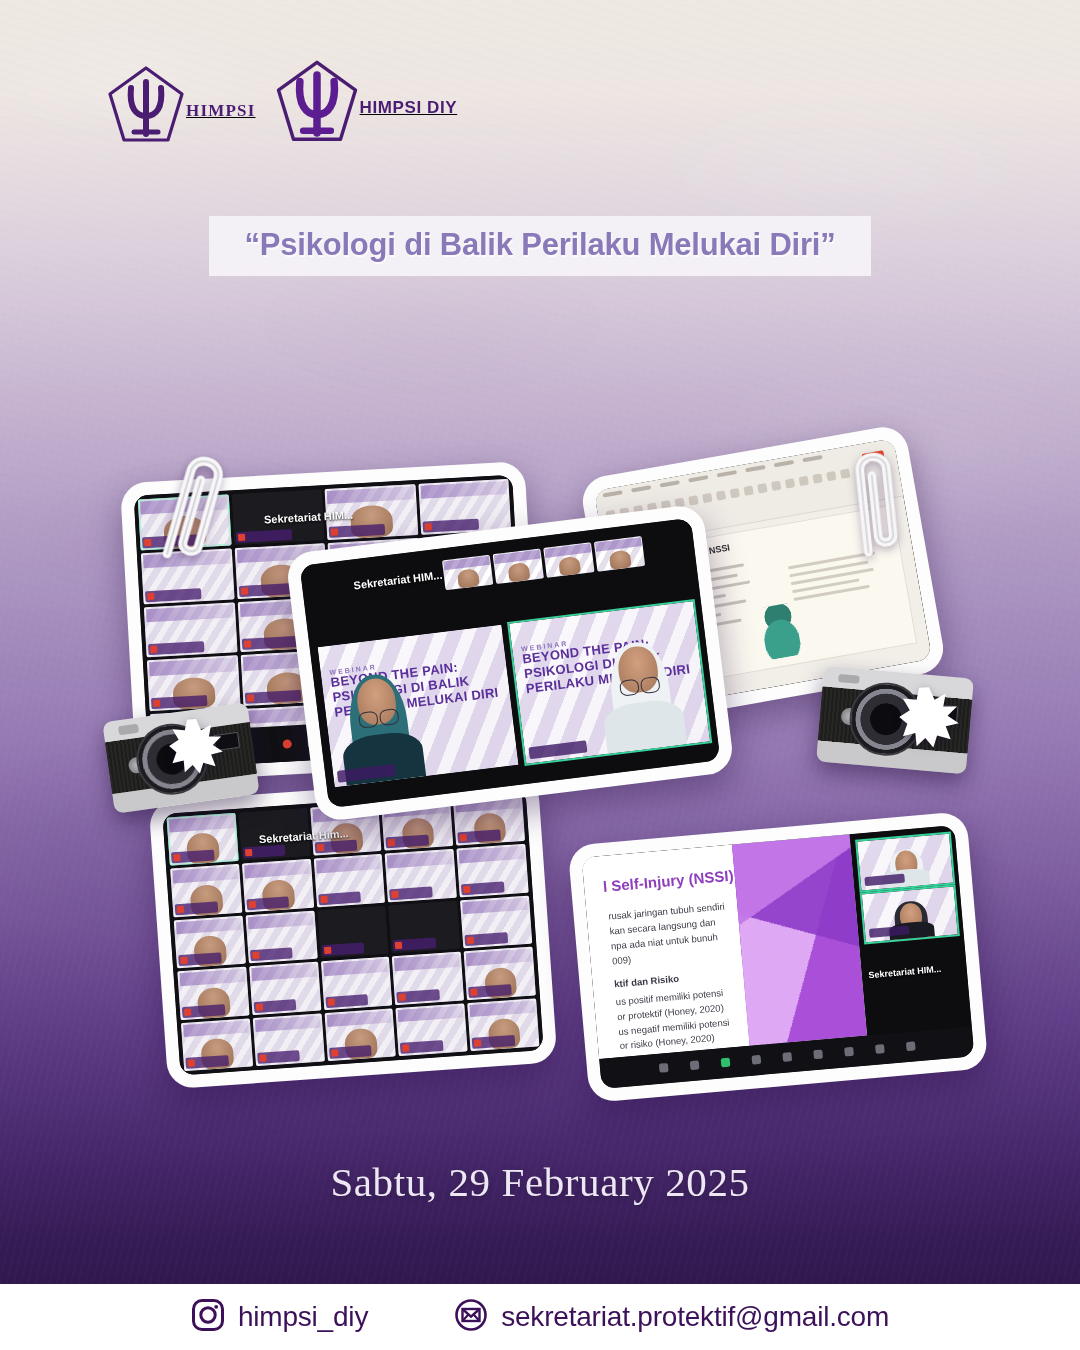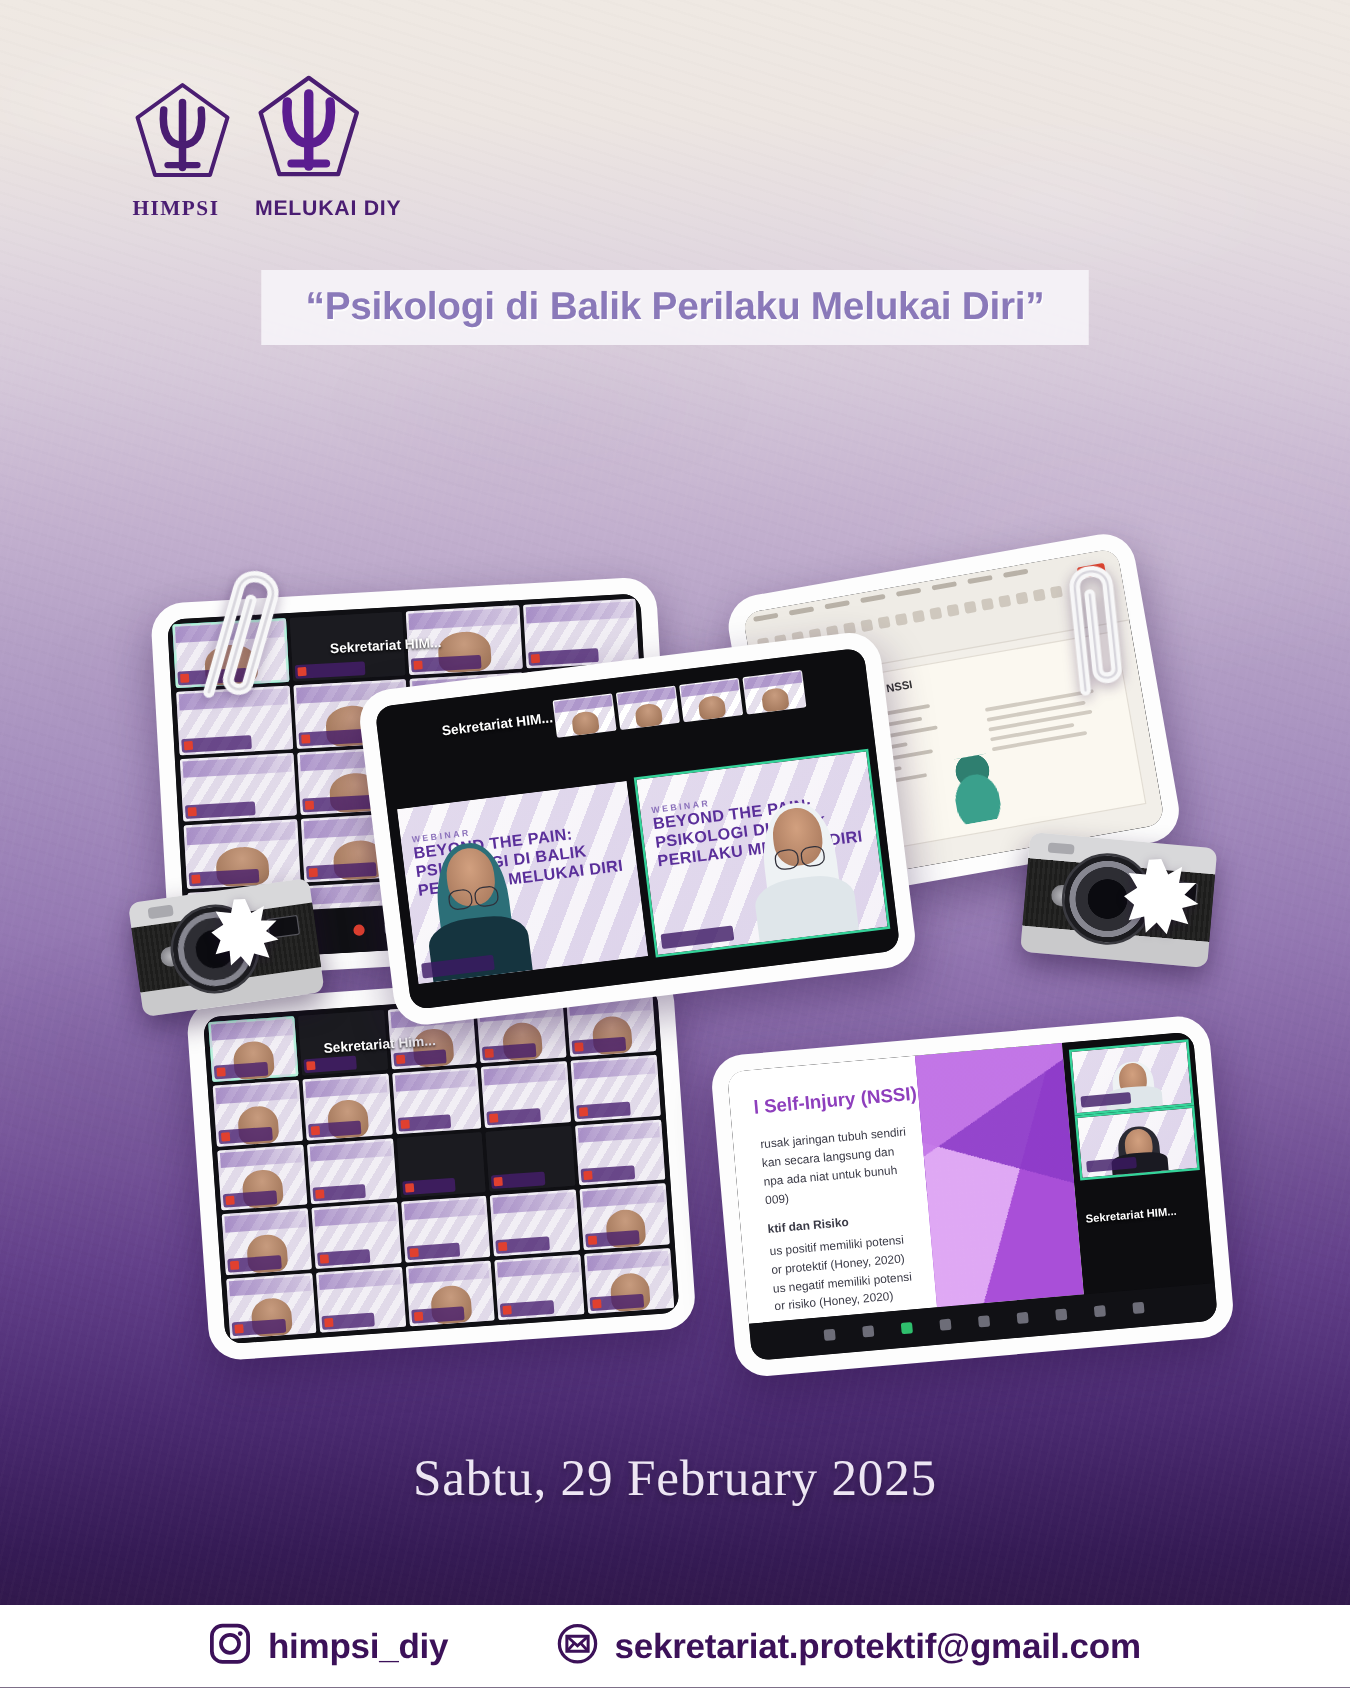--- a/index.html
+++ b/index.html
@@ -44,21 +44,21 @@
       radial-gradient(ellipse 360px 170px at 80% 70%, rgba(0,0,0,.12), transparent 70%);
   }
   .bg-grain{
     position:absolute;inset:0;opacity:.18;
     background-image:
       repeating-linear-gradient(103deg, rgba(255,255,255,.09) 0 2px, transparent 2px 7px),
       repeating-linear-gradient(17deg, rgba(0,0,0,.06) 0 2px, transparent 2px 9px);
   }
   
   .logos{position:absolute;left:106px;top:58px;display:flex;gap:18px;align-items:flex-end;}
-  .logo-unit{display:flex;flex-direction:column;}
+  .logo-unit{display:flex;flex-direction:row;align-items:center;text-decoration:underline;}
   .crest{position:relative;}
   .crest svg{display:block;}
   .logo-cap{
     margin-top:7px;color:#4A1D72;font-weight:bold;letter-spacing:.5px;
     font-family:"Liberation Serif",serif;
   }
   .logo-cap.l1{font-size:17px;letter-spacing:1.2px;}
   .logo-cap.l2{font-size:17px;letter-spacing:.6px;font-family:"Liberation Sans",sans-serif;}
   
   .roadto{
@@ -258,21 +258,21 @@
     position:absolute;left:0;right:0;top:1158px;text-align:center;
     font-family:"Liberation Serif",serif;font-size:41px;color:#EDE6F3;letter-spacing:.6px;
     text-shadow:0 2px 6px rgba(0,0,0,.25);
   }
   
   .footer{
     position:absolute;left:0;right:0;bottom:0;height:66px;background:#FFFFFF;
     display:flex;align-items:center;justify-content:center;gap:86px;
   }
   .fitem{display:flex;align-items:center;gap:13px;}
-  .fitem .lbl{color:#3C1159;font-size:28px;font-weight:bold;letter-spacing:-.2px;}
+  .fitem .lbl{color:#3C1159;font-size:28px;font-weight:normal;letter-spacing:-.2px;}
   .ficon{flex:0 0 auto;display:block;}
 </style>
 </head>
 <body>
 
 <div class="poster">
 
   <div class="bg"></div>
   <div class="bg-texture"></div>
   <div class="bg-grain"></div>
@@ -293,21 +293,21 @@
 
     <div class="logo-unit">
       <div class="crest">
         <svg width="86" height="92" viewBox="0 0 80 86" aria-hidden="true">
           <path d="M40 4 L76 30 L62 76 L18 76 L4 30 Z" fill="none" stroke="#4A1D72" stroke-width="3.2" stroke-linejoin="round"></path>
           <path d="M40 16 L40 70" stroke="#5B1D90" stroke-width="7" stroke-linecap="round"></path>
           <path d="M24 22 C22 44, 30 53, 40 53 C50 53, 58 44, 56 22" fill="none" stroke="#5B1D90" stroke-width="7" stroke-linecap="round"></path>
           <path d="M27 68 L53 68" stroke="#5B1D90" stroke-width="6" stroke-linecap="round"></path>
         </svg>
       </div>
-      <div class="logo-cap l2">MELUKAI DIY</div>
+      <div class="logo-cap l2">HIMPSI DIY</div>
     </div>
   </div>
 
 
   <div class="title-block">
     <div class="sub-band">
       <span class="sub-txt">“Psikologi di Balik Perilaku Melukai Diri”</span>
     </div>
   </div>
 

